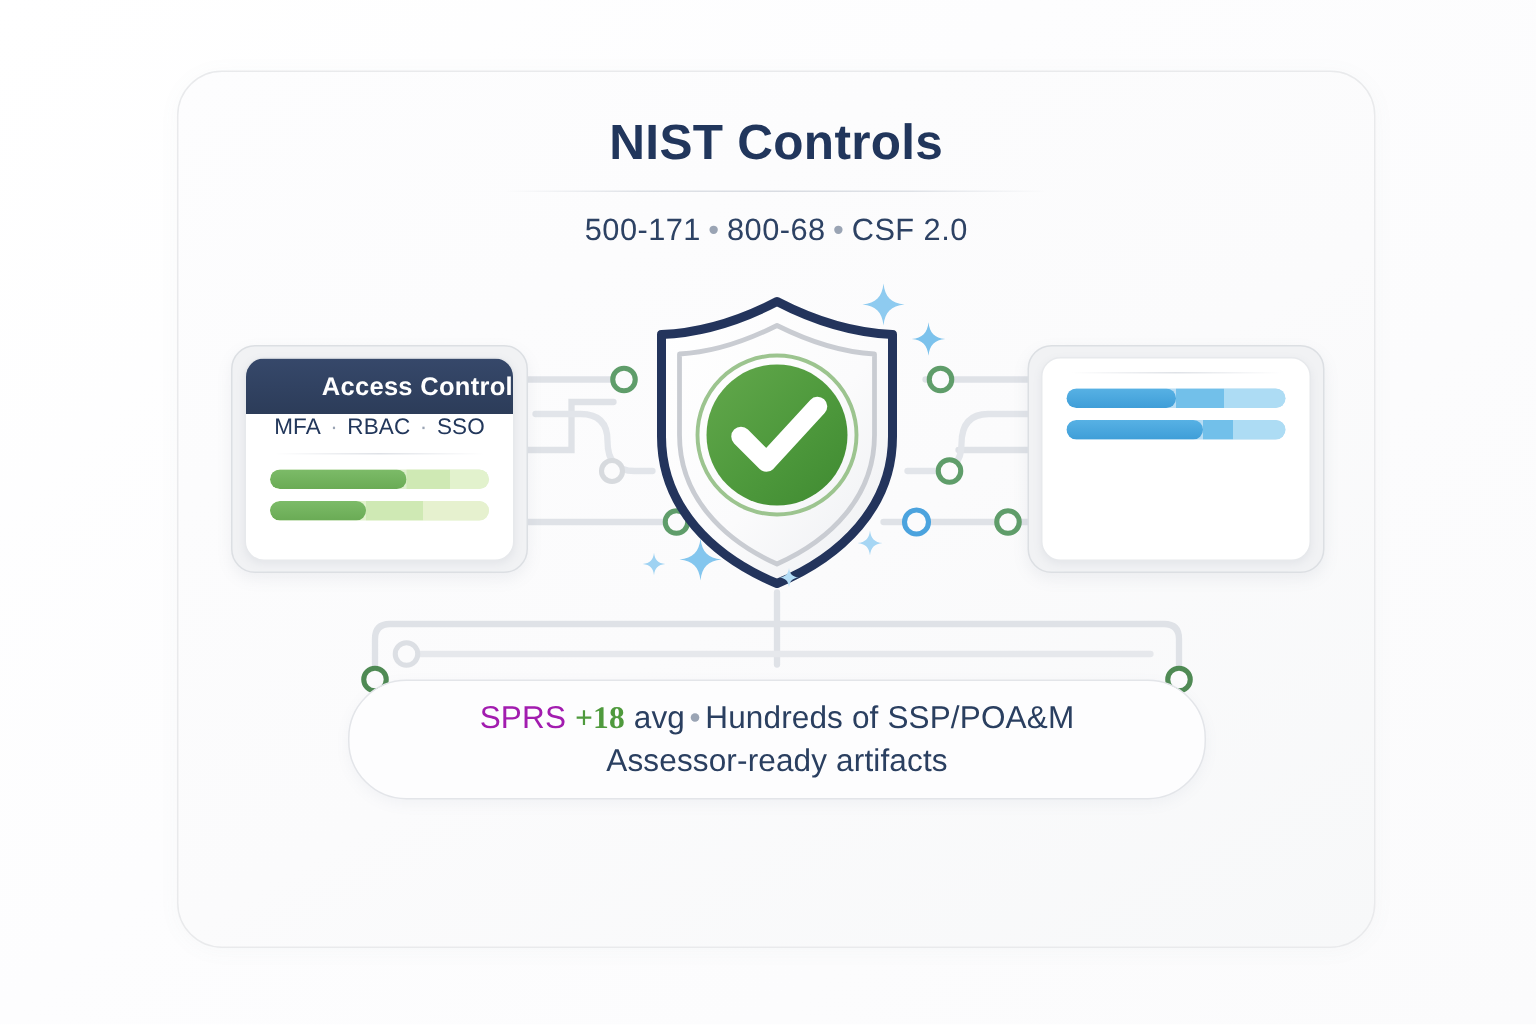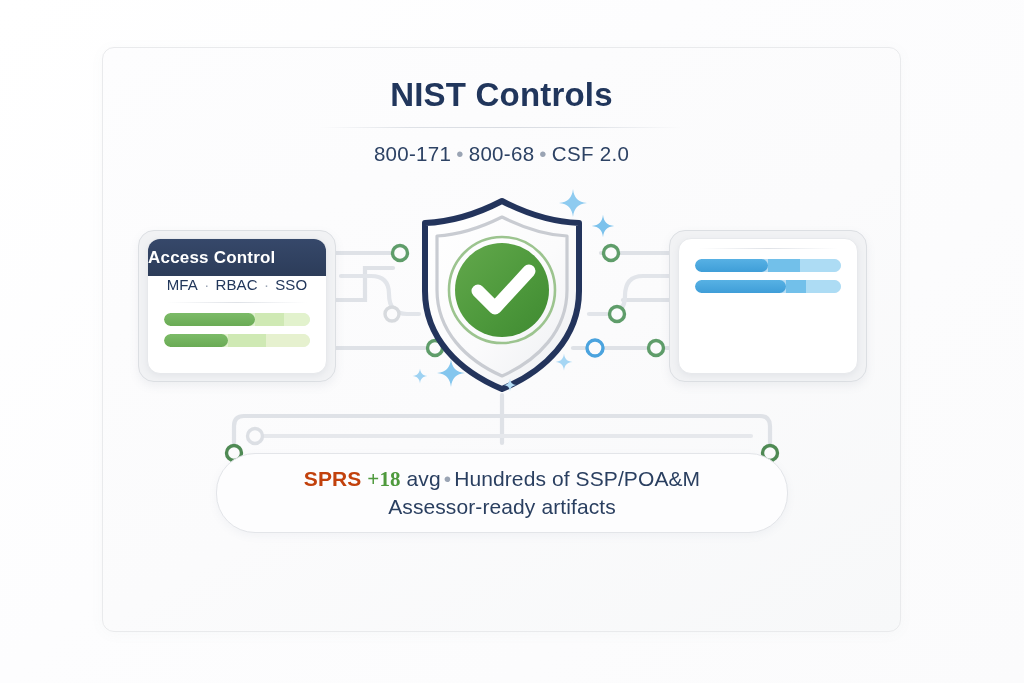--- a/index.html
+++ b/index.html
@@ -7,22 +7,22 @@
     width:1024px;height:683px;
     background:#ffffff;
     font-family:"Liberation Sans", sans-serif;
     overflow:hidden;
   }
   .stage{position:relative;width:1024px;height:683px;
     background:linear-gradient(135deg,#ffffff 0%,#fdfdfe 40%,#fbfbfc 100%);}
 
   
   .panel{
-    position:absolute;left:102px;top:47px;width:797px;height:583px;
-    border:1.6px solid #e9eaec;border-radius:12px;
+    position:absolute;left:118px;top:47px;width:797px;height:583px;
+    border:1.6px solid #e9eaec;border-radius:30px;
     background:linear-gradient(150deg,#fdfdfe 0%,#fbfbfc 55%,#f7f8f9 100%);
     box-shadow:0 2px 14px rgba(120,130,150,.045);
   }
 
   
   .title{
     position:absolute;left:0;top:28px;width:797px;text-align:center;
     font-size:33px;font-weight:bold;letter-spacing:.2px;
     color:#21365c;
   }
@@ -45,21 +45,21 @@
     background:#f1f2f4;border:1.4px solid #dcdfe3;
     box-shadow:0 4px 10px rgba(120,130,150,.10);
   }
   .card{
     position:absolute;width:178px;height:134px;border-radius:13px;
     background:#ffffff;border:1.2px solid #e7e9ec;
     box-shadow:0 2px 6px rgba(120,130,150,.10);
     overflow:hidden;
   }
   .card-hd{
-    height:37px;line-height:37px;text-align:left;
+    height:37px;line-height:37px;text-align:right;
     font-size:17px;font-weight:bold;color:#ffffff;letter-spacing:.2px;
     background:linear-gradient(180deg,#36486a 0%,#2c3c59 100%);
   }
   .card-sub{
     text-align:center;font-size:15px;color:#22375b;
     letter-spacing:.1px;
   }
   .card-sub .sep{color:#9aa4b4;padding:0 2px;}
   .card-rule{
     width:140px;height:1px;margin:9px auto 0;
@@ -87,35 +87,35 @@
 
   
   .pill{
     position:absolute;left:113px;top:405px;width:570px;height:78px;
     border-radius:39px;background:#fdfdfe;border:1.6px solid #e3e5e9;
     box-shadow:0 3px 9px rgba(120,130,150,.07);
     display:flex;flex-direction:column;align-items:center;justify-content:center;
   }
   .pill-l1{font-size:21px;color:#2a3f60;letter-spacing:.1px;line-height:1.35;}
   .pill-l2{font-size:21px;color:#2a3f60;letter-spacing:.1px;line-height:1.35;}
-  .pill-l1 .sprs{font-weight:bold;color:#c2410c;}
+  .pill-l1 .sprs{font-weight:normal;color:#a21caf;}
   .pill-l1 .plus{font-weight:bold;color:#4f9a3d;font-family:Liberation Serif, serif;}
   .pill-l1 .sep{color:#9aa4b4;padding:0 3px;}
 </style>
 </head>
 <body>
 
 <div class="stage">
 
   <div class="panel">
 
     <div class="title">NIST Controls</div>
     <div class="title-rule"></div>
     <div class="subtitle">
-      <span>800-171</span><span class="sep">•</span><span>800-68</span><span class="sep">•</span><span>CSF 2.0</span>
+      <span>500-171</span><span class="sep">•</span><span>800-68</span><span class="sep">•</span><span>CSF 2.0</span>
     </div>
 
     <svg class="circuit" viewBox="0 0 797 583">
       <g fill="none" stroke="#dfe2e7" stroke-width="4.2" stroke-linecap="round">
 
         <path d="M232 205 L300 205"></path>
         <path d="M232 252 L262 252 L262 220 L290 220"></path>
         <path d="M232 300 L330 300"></path>
 
         <path d="M238 228 L268 228 Q286 228 286 246 Q286 266 304 266 L316 266" stroke="#e2e5ea"></path>

